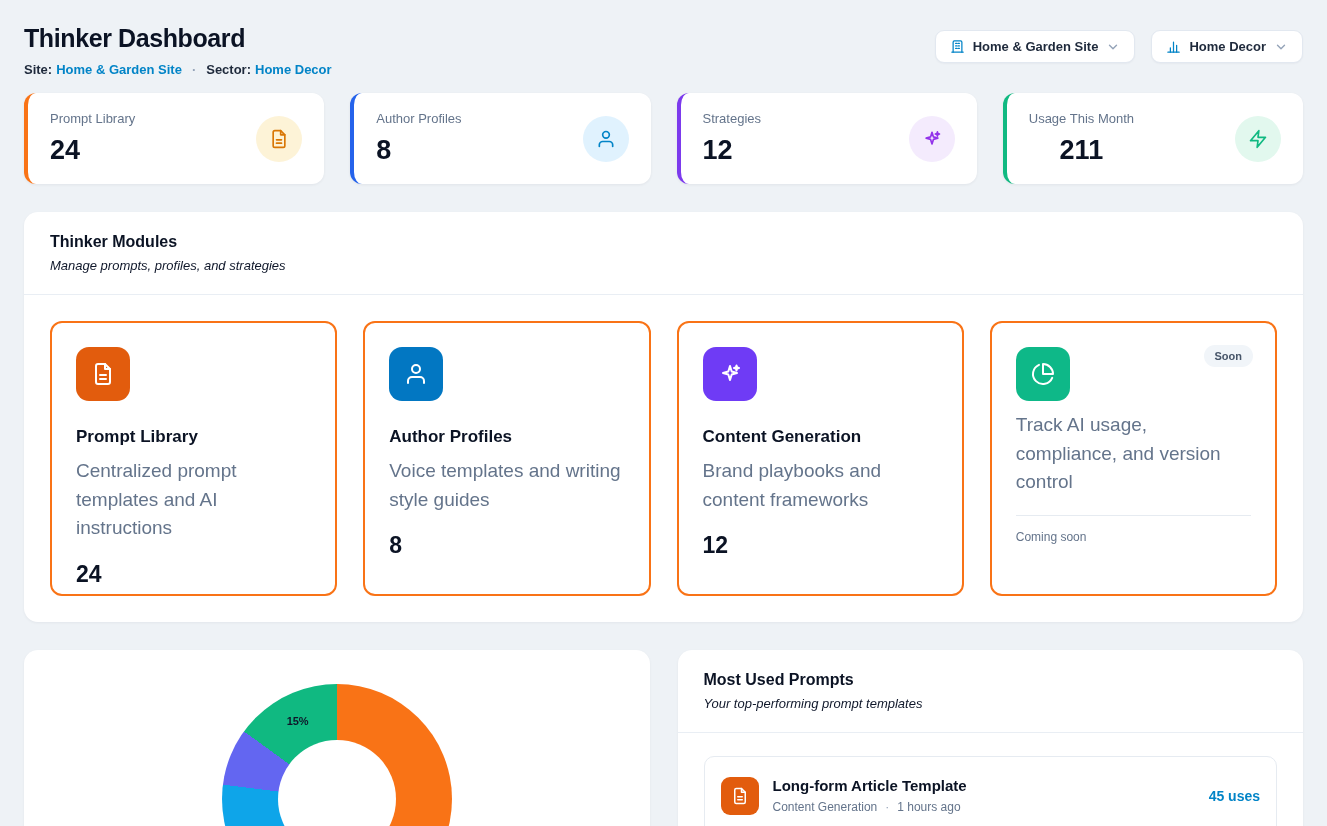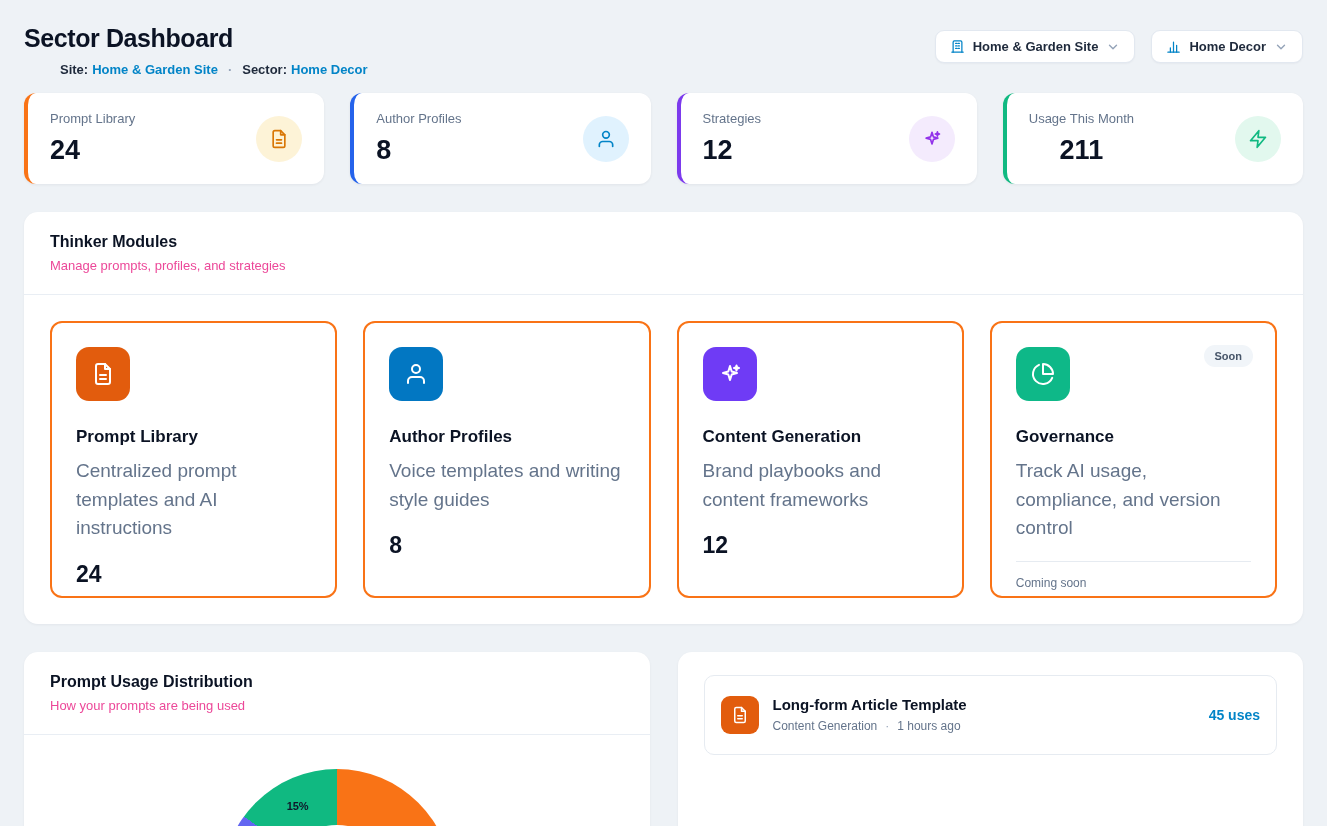--- a/index.html
+++ b/index.html
@@ -7,21 +7,21 @@
   body {
     background: #eef2f6;
     font-family: "Liberation Sans", "DejaVu Sans", sans-serif;
     color: #0f172a;
   }
   .page { padding: 14px 24px 0 24px; }
 
   
   .header-row { display: flex; justify-content: space-between; align-items: flex-start; }
   .page-title { font-size: 25px; font-weight: 800; letter-spacing: -0.4px; margin-top: 10px; color: #0b1324; }
-  .meta { margin-top: 9px; font-size: 13px; font-weight: 600; color: #1e293b; margin-left: 36px; }
+  .meta { margin-top: 9px; font-size: 13px; font-weight: 600; color: #1e293b; }
   .meta .link { color: #0284c7; text-decoration: none; cursor: pointer; margin-left: 4px; }
   .meta .dot { color: #94a3b8; margin: 0 10px; font-weight: 700; }
   .meta .lbl2 { margin-left: 0; }
   .selectors { display: flex; gap: 16px; margin-top: 16px; }
   .selector {
     display: flex; align-items: center; gap: 8px;
     background: #fff; border: 1px solid #e2e8f0; border-radius: 9px;
     padding: 8px 14px; font-size: 13px; font-weight: 700; color: #1e293b;
     cursor: pointer; font-family: inherit; box-shadow: 0 1px 2px rgba(15,23,42,0.04);
   }
@@ -43,21 +43,21 @@
     display: flex; align-items: center; justify-content: center;
   }
 
   
   .modules-card {
     background: #fff; border-radius: 14px; margin-top: 28px;
     box-shadow: 0 1px 3px rgba(15,23,42,0.05);
   }
   .section-header { padding: 21px 26px; border-bottom: 1px solid #e9eef4; }
   .section-title { font-size: 16px; font-weight: 700; color: #0b1324; }
-  .section-subtitle { font-size: 13px; color: #ec4899; margin-top: 7px; }
+  .section-subtitle { font-size: 13px; color: #0f172a; margin-top: 7px; font-style: italic; }
   .modules-grid { display: flex; gap: 26px; padding: 26px; }
   .module-card {
     flex: 1; border: 2px solid #f97316; border-radius: 12px;
     padding: 24px 24px 6px 24px; position: relative; cursor: pointer; background: #fff;
   }
   .module-icon {
     width: 54px; height: 54px; border-radius: 13px; color: #fff;
     display: flex; align-items: center; justify-content: center;
   }
   .module-title { font-size: 17px; font-weight: 700; margin-top: 26px; color: #0b1324; }
@@ -100,21 +100,21 @@
 
   svg { display: block; }
 </style>
 </head>
 <body>
 
 <div class="page">
 
   <div class="header-row">
     <div>
-      <div class="page-title">Sector Dashboard</div>
+      <div class="page-title">Thinker Dashboard</div>
       <div class="meta">
         <span>Site:</span><a class="link">Home &amp; Garden Site</a><span class="dot">·</span><span class="lbl2">Sector:</span><a class="link">Home Decor</a>
       </div>
     </div>
     <div class="selectors">
       <button class="selector">
         <span class="ic">
           <svg width="15" height="15" viewBox="0 0 24 24" fill="none" stroke="currentColor" stroke-width="2" stroke-linecap="round" stroke-linejoin="round">
               <path d="M3 21h18"></path>
               <path d="M5 21V5a2 2 0 0 1 2-2h10a2 2 0 0 1 2 2v16"></path>
@@ -246,43 +246,42 @@
       </div>
 
       <div class="module-card">
         <span class="soon-badge">Soon</span>
         <div class="module-icon" style="background: rgb(14, 184, 136);">
           <svg width="24" height="24" viewBox="0 0 24 24" fill="none" stroke="currentColor" stroke-width="2" stroke-linecap="round" stroke-linejoin="round">
               <path d="M21.21 15.89A10 10 0 1 1 8 2.83"></path>
               <path d="M22 12A10 10 0 0 0 12 2v10z"></path>
             </svg>
         </div>
-        <div class="module-title">Governance</div>
         <div class="module-desc">Track AI usage, compliance, and version control</div>
         <div class="coming-soon">Coming soon</div>
       </div>
 
     </div>
   </div>
 
   <div class="bottom">
 
     <div class="panel">
-      <div class="section-header">
-        <div class="section-title">Prompt Usage Distribution</div>
-        <div class="section-subtitle">How your prompts are being used</div>
-      </div>
       <div class="chart-body">
         <div class="donut" style="background: conic-gradient(rgb(249, 115, 22) 0deg, rgb(249, 115, 22) 162deg, rgb(14, 165, 233) 162deg, rgb(14, 165, 233) 277.2deg, rgb(99, 102, 241) 277.2deg, rgb(99, 102, 241) 306deg, rgb(16, 185, 129) 306deg, rgb(16, 185, 129) 360deg);">
           <span class="donut-label">15%</span>
         </div>
       </div>
     </div>
 
     <div class="panel">
+      <div class="section-header">
+        <div class="section-title">Most Used Prompts</div>
+        <div class="section-subtitle">Your top-performing prompt templates</div>
+      </div>
       <div class="prompt-list">
         <div class="prompt-item">
           <div class="prompt-icon" style="background: rgb(226, 92, 13);">
             <svg width="18" height="18" viewBox="0 0 24 24" fill="none" stroke="currentColor" stroke-width="2" stroke-linecap="round" stroke-linejoin="round">
                 <path d="M14 2H7a2 2 0 0 0-2 2v16a2 2 0 0 0 2 2h10a2 2 0 0 0 2-2V7z"></path>
                 <path d="M14 2v5h5"></path>
                 <path d="M9 13h6M9 17h6"></path>
               </svg>
           </div>
           <div class="prompt-info">

